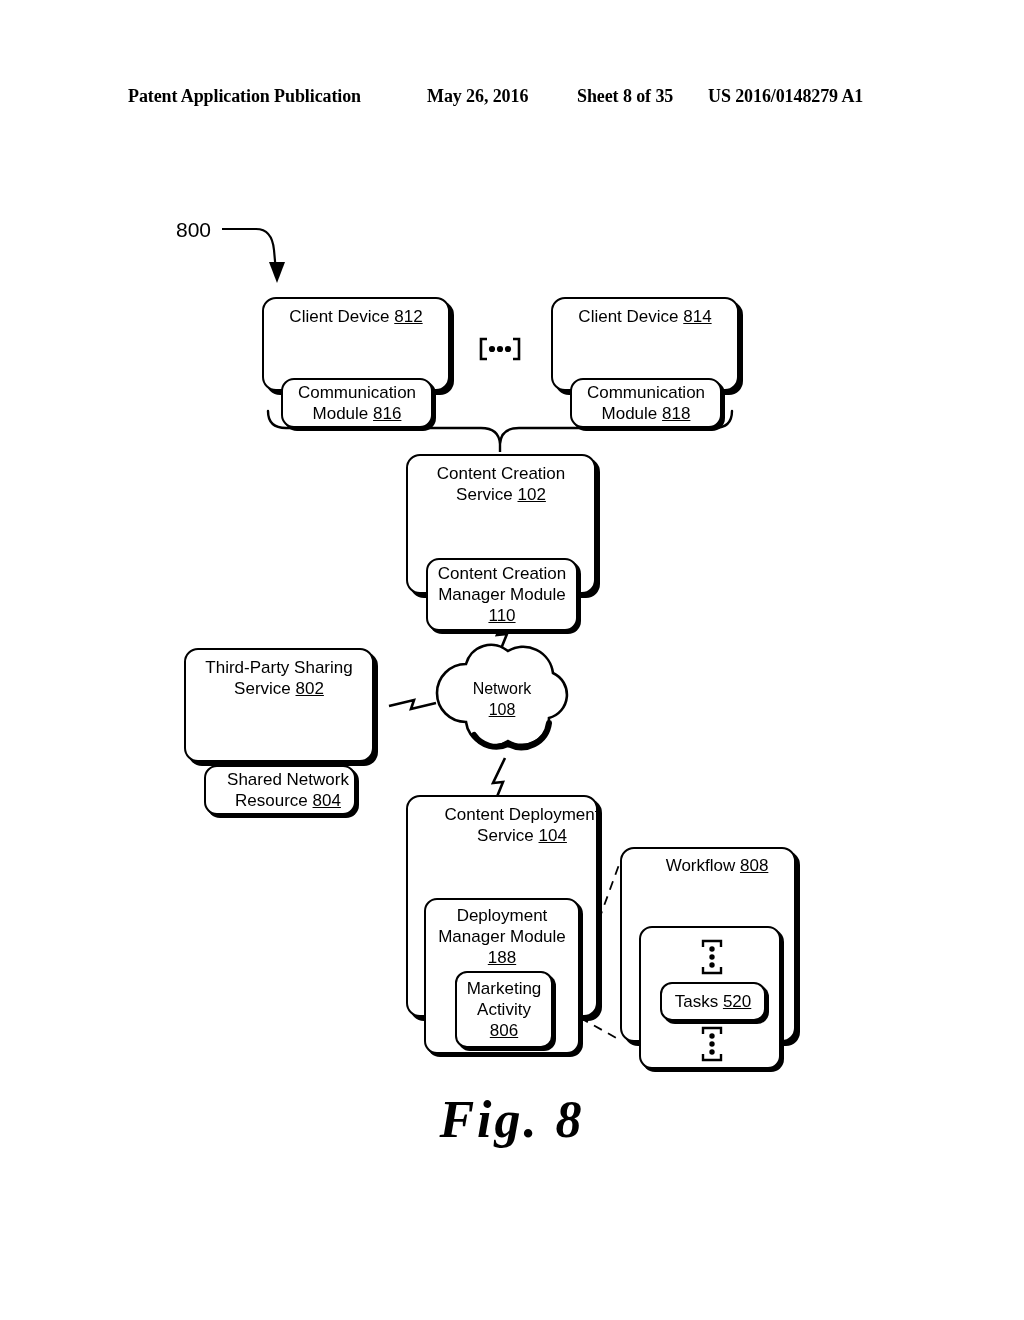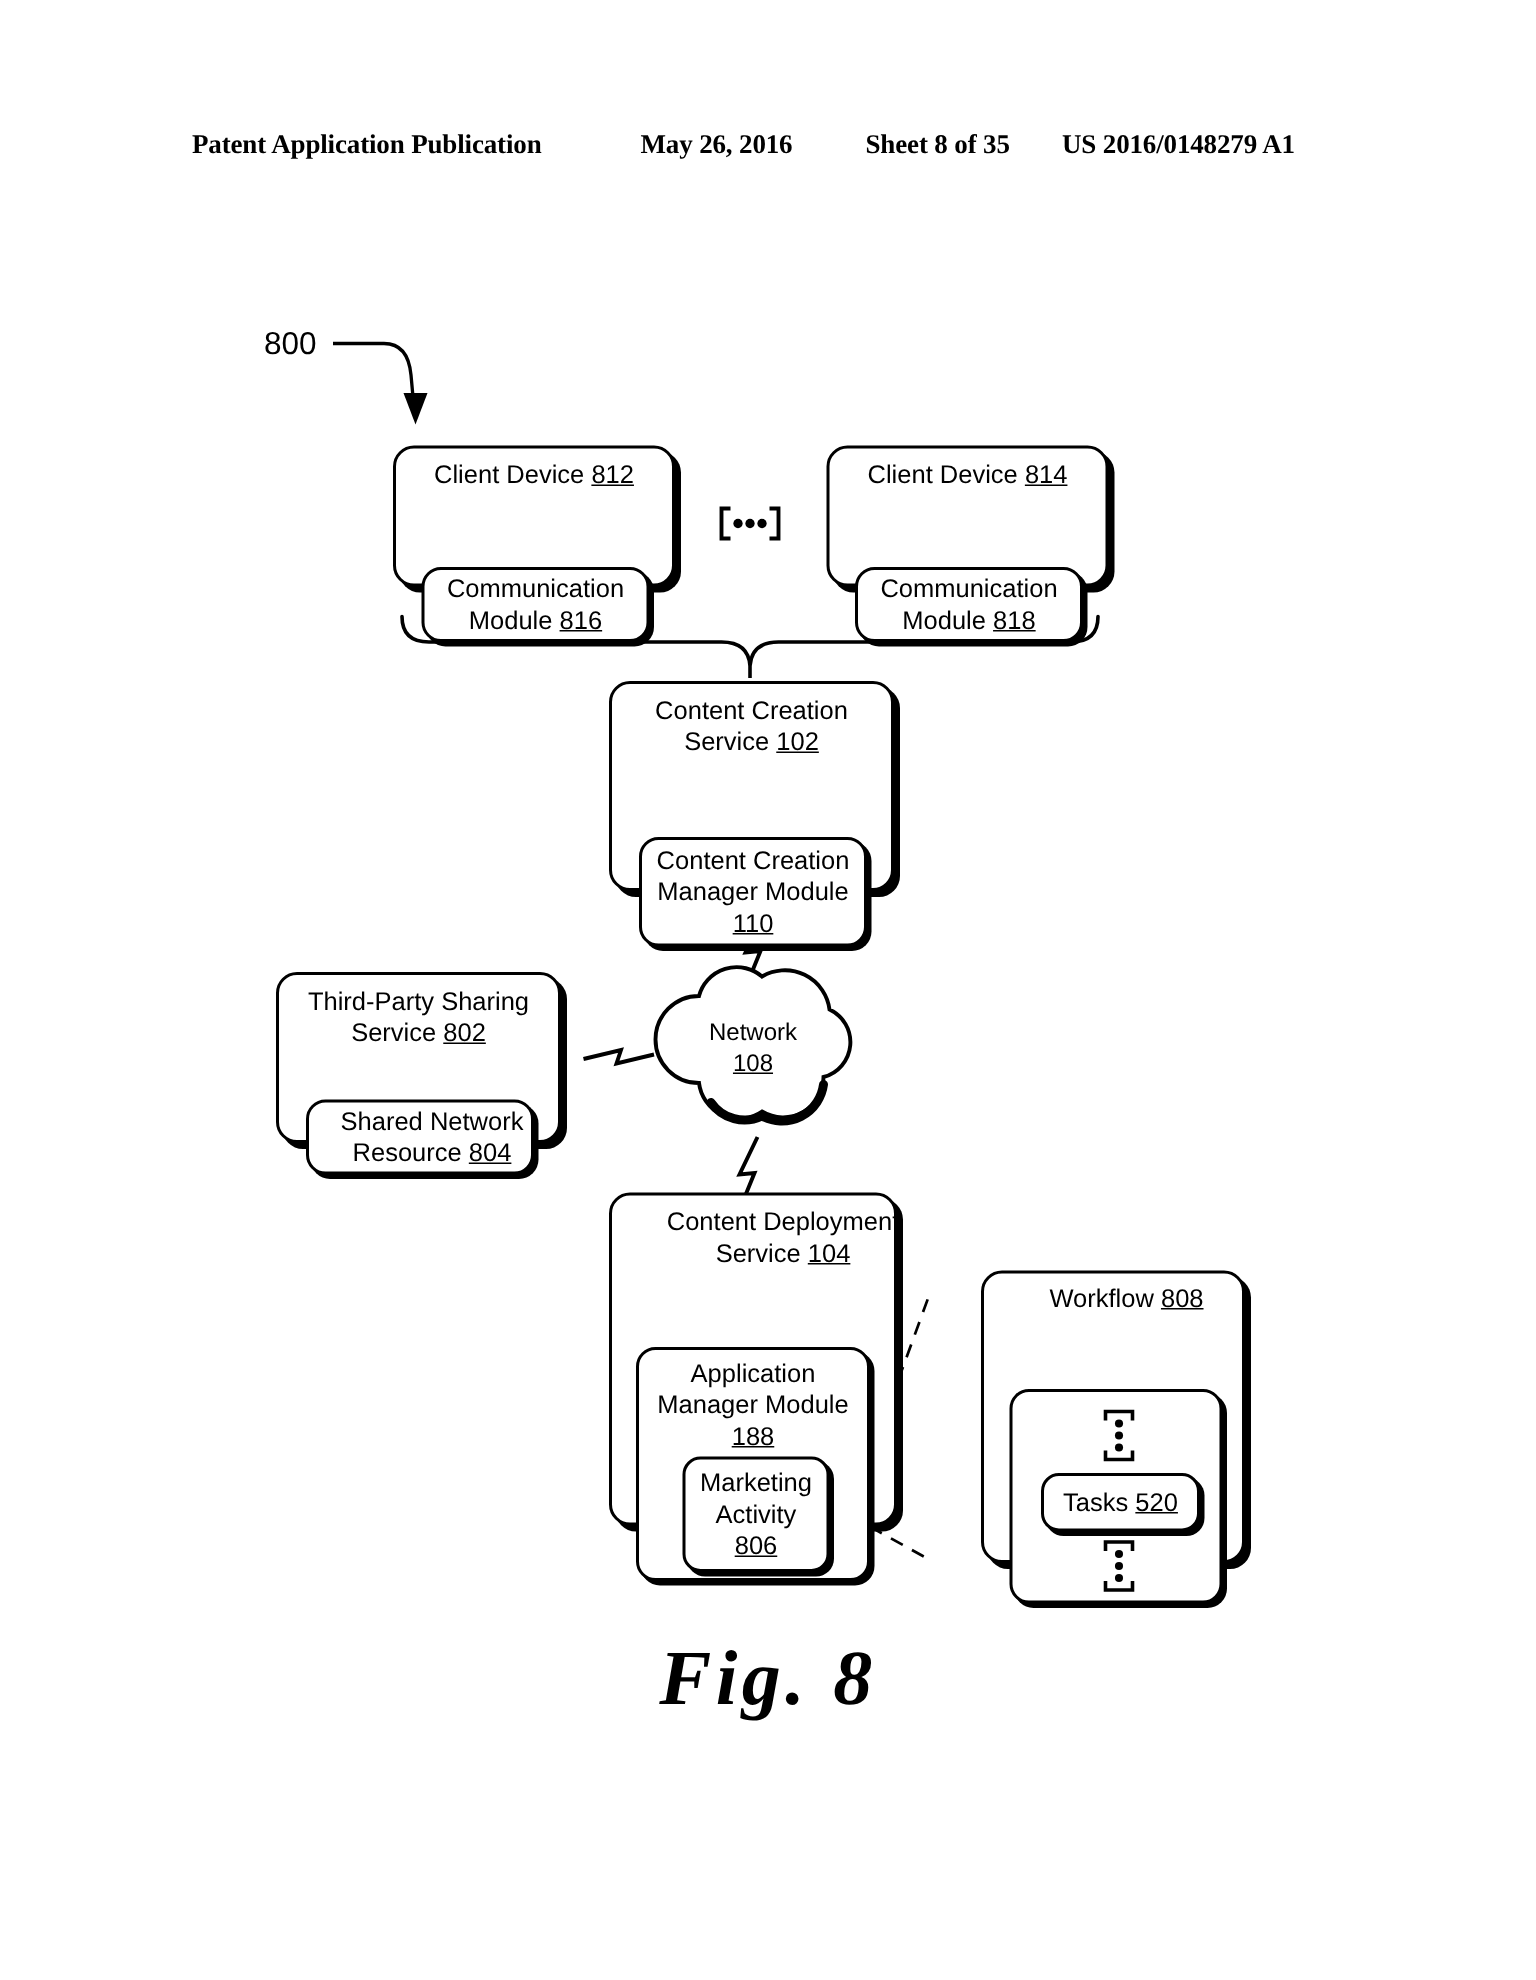--- a/index.html
+++ b/index.html
@@ -234,21 +234,21 @@
       </div>
     </div>
   </div>
 
   <div class="pbox" style="left:184px; top:648px; width:190px; height:114px;">
     <div class="blabel" style="margin-top:7px;">
       <span>Third-Party Sharing</span><br>
       <span>Service</span>
       <span class="ref">802</span>
     </div>
-    <div class="pbox inner" style="left:18px; top:38px; width:152px; height:50px; justify-content:center;padding-left:16px;">
+    <div class="pbox inner" style="left:18px; top:70px; width:152px; height:50px; justify-content:center;padding-left:16px;">
       <div class="blabel">
         <span>Shared Network</span><br>
         <span>Resource</span>
         <span class="ref">804</span>
       </div>
     </div>
   </div>
 
   <div id="cloud-label">
     <span>Network</span><br>
@@ -256,35 +256,35 @@
   </div>
 
   <div class="pbox" style="left:406px; top:795px; width:192px; height:222px;padding-left:40px;">
     <div class="blabel" style="margin-top:7px;">
       <span>Content Deployment</span><br>
       <span>Service</span>
       <span class="ref">104</span>
     </div>
     <div class="pbox inner" style="left:16px; top:56px; width:156px; height:156px;">
       <div class="blabel" style="margin-top:5px;">
-        <span>Application</span><br>
+        <span>Deployment</span><br>
         <span>Manager Module</span><br>
         <span class="ref">188</span>
       </div>
       <div class="pbox inner2" style="left:29px; top:71px; width:98px; height:77px; justify-content:center;">
         <div class="blabel">
           <span>Marketing</span><br>
           <span>Activity</span><br>
           <span class="ref">806</span>
         </div>
       </div>
     </div>
   </div>
 
-  <div class="pbox" style="left:654px; top:847px; width:176px; height:195px;padding-left:18px;">
+  <div class="pbox" style="left:620px; top:847px; width:176px; height:195px;padding-left:18px;">
     <div class="blabel" style="margin-top:6px;">
       <span>Workflow</span>
       <span class="ref">808</span>
     </div>
     <div class="pbox inner" style="left:17px; top:32px; width:142px; height:143px; justify-content:center;">
 
       <div class="vdots" style="left:58px; top:10px;">
         <svg viewBox="0 0 26 38" width="26" height="38" xmlns="http://www.w3.org/2000/svg">
           <path d="M 4 9 L 4 3 L 22 3 L 22 9" fill="none" stroke="#000" stroke-width="2.4"></path>
           <path d="M 4 29 L 4 35 L 22 35 L 22 29" fill="none" stroke="#000" stroke-width="2.4"></path>

